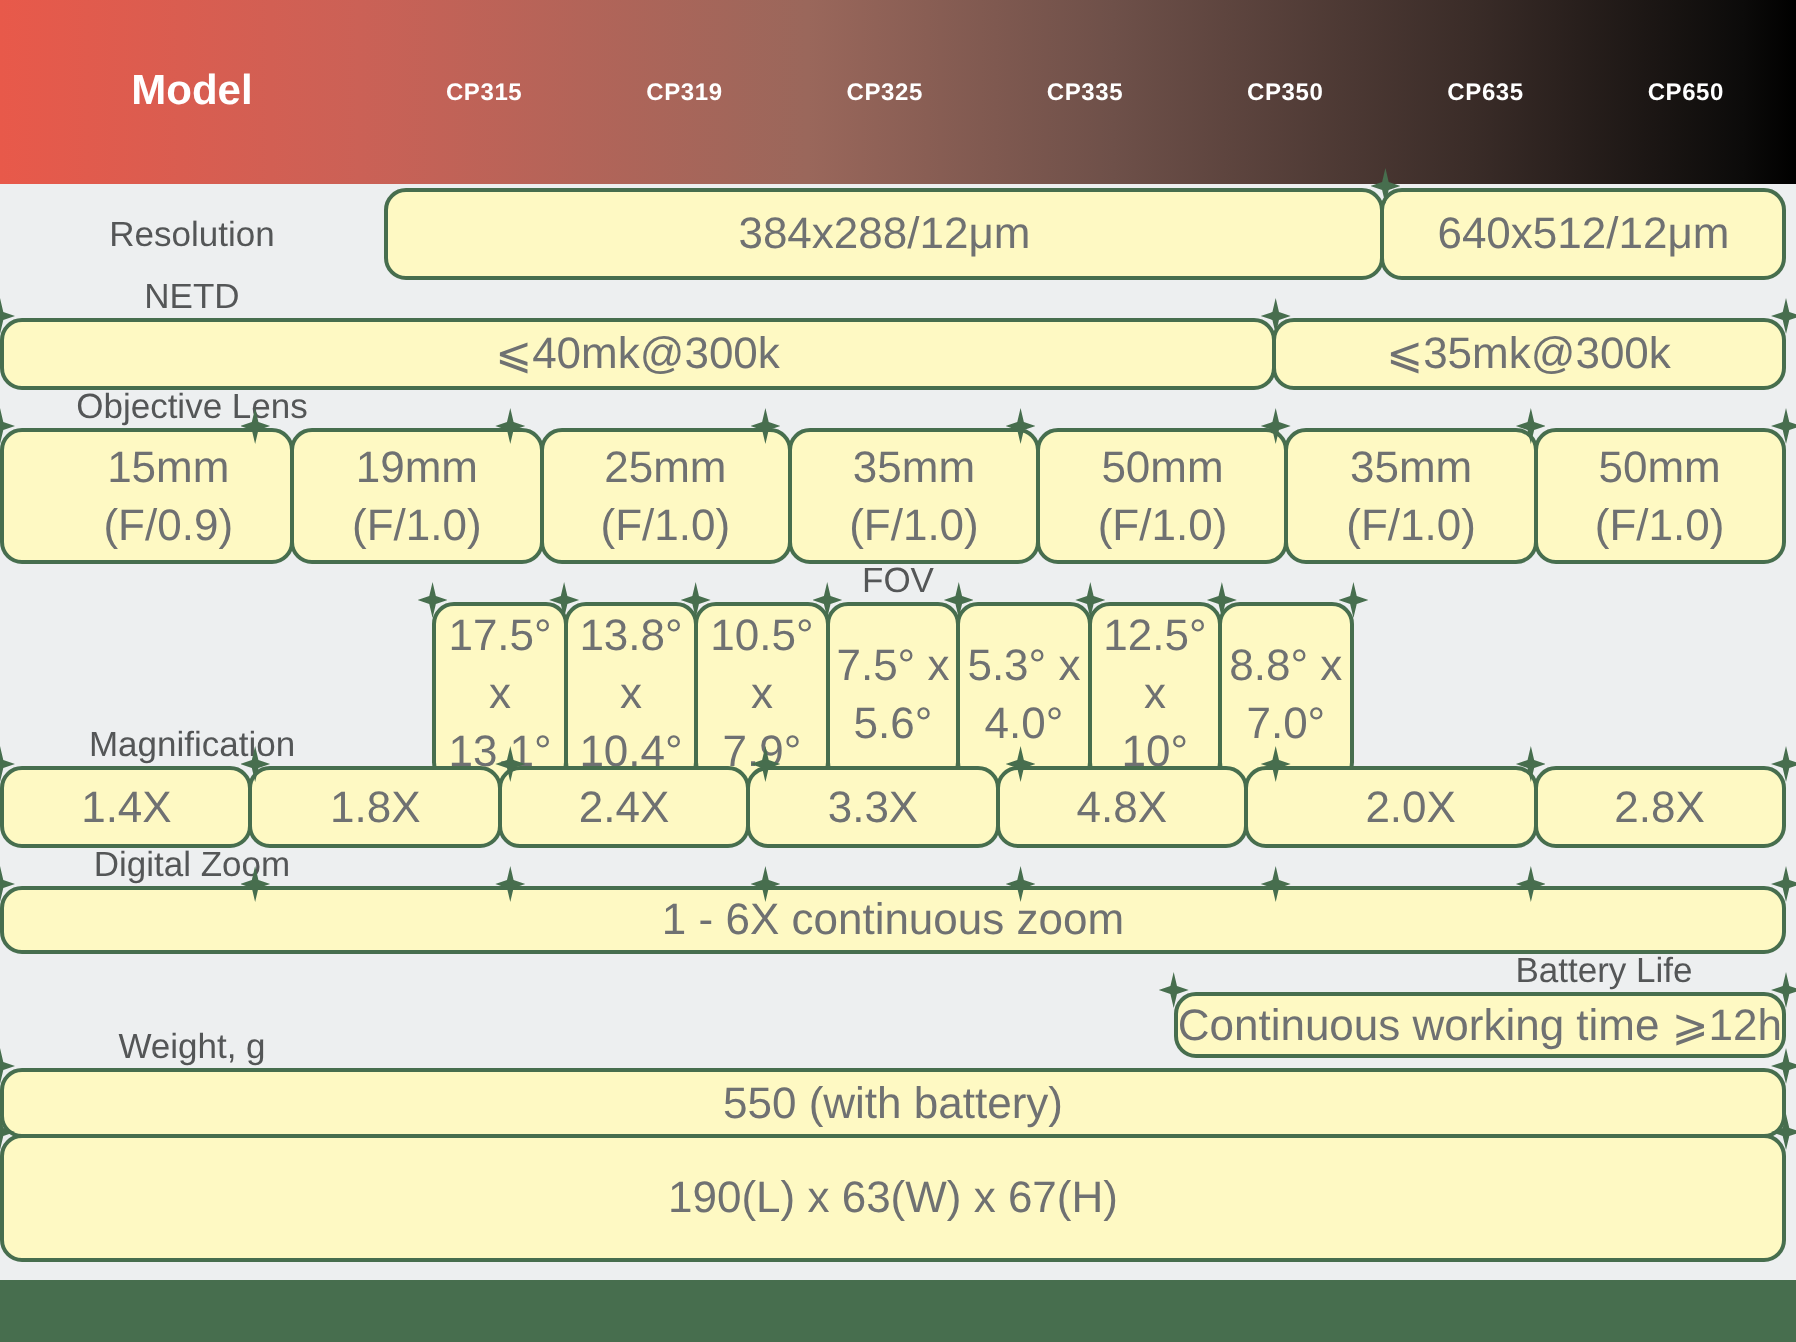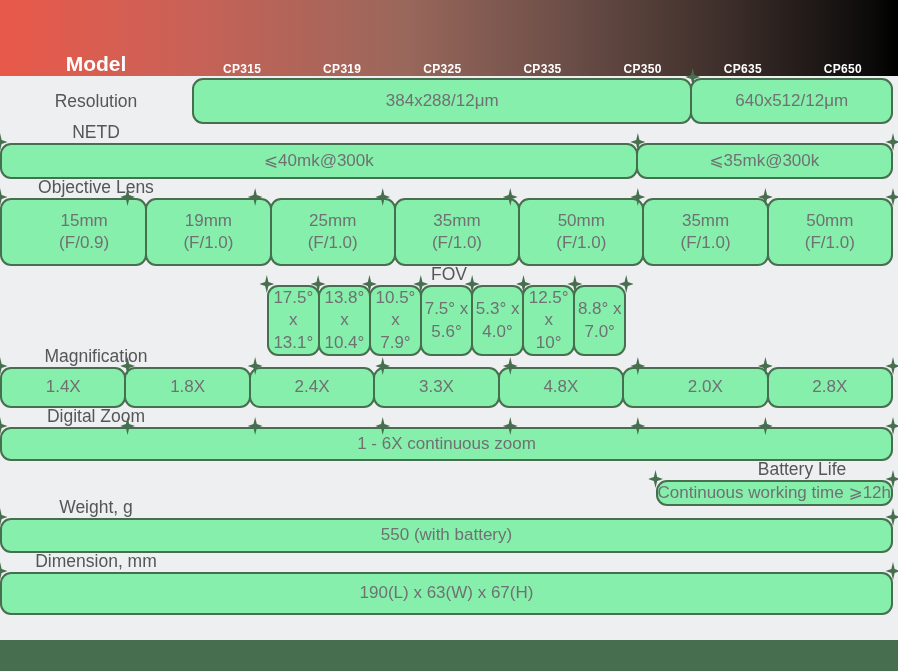--- a/index.html
+++ b/index.html
@@ -3,40 +3,40 @@
 <meta charset="utf-8">
 <style>
   html,body{margin:0;padding:0;background:#fff;}
   .page{
     width:898px;height:671px;position:relative;overflow:hidden;
     background:#edeff0;
     font-family:"Liberation Sans","DejaVu Sans",sans-serif;
   }
   
   .hdr{
-    height:76px;display:flex;align-items:flex-end;
+    height:92px;display:flex;align-items:center;
     background:linear-gradient(90deg,#e8594a 0%,#cb6156 20%,#9a675b 45%,#6e5049 62%,#3a2c28 82%,#0c0b0a 97%,#000 100%);
     color:#fff;font-weight:bold;
   }
   .hdr-label{width:192px;text-align:center;font-size:21px;}
   .hdr-models{flex:1;display:flex;padding-right:5px;}
   .hdr-models .model{flex:1;text-align:center;font-size:12px;letter-spacing:.3px;}
   
   .rows{margin-top:2px;position:relative;z-index:1;}
   .row{display:flex;}
   .row.rup{margin-top:-2px;flex-direction:column;}
   .row-label{
     width:192px;display:flex;align-items:center;justify-content:center;
     color:#545657;font-size:17.5px;text-align:center;
   }
   .cells{flex:1;display:flex;position:relative;margin-right:5px;}
   .cell{
-    background:#86efac;border:2px solid #476e4e;border-radius:11px;
+    background:#fef9c3;border:2px solid #476e4e;border-radius:11px;
     display:flex;align-items:center;justify-content:center;
-    text-align:center;color:#6f7172;font-size:17px;line-height:1.32;
+    text-align:center;color:#6f7172;font-size:22px;line-height:1.32;
     white-space:pre-line;box-sizing:border-box;
   }
   .cell + .cell{margin-left:-2px;}
   .diamond{
     position:absolute;top:-1px;width:15px;height:18px;background:#476e4e;z-index:3;
     clip-path:polygon(50% 0%,61% 39%,100% 50%,61% 61%,50% 100%,39% 61%,0% 50%,39% 39%);
     transform:translate(-50%,-50%);
     pointer-events:none;
   }
   
@@ -179,21 +179,20 @@
       </div>
       <div class="row rup" style="height: 56px;">
         <div class="row-label">Weight, g</div>
         <div class="cells">
           <div class="cell" style="flex: 7 1 0%;">550 (with battery)</div>
           <span class="diamond" style="left: 0%;"></span>
           <span class="diamond" style="left: 100%;"></span>
         </div>
       </div>
       <div class="row rup" style="height: 64px;">
-        <div class="row-label">Dimension, mm</div>
         <div class="cells">
           <div class="cell" style="flex: 7 1 0%;">190(L) x 63(W) x 67(H)</div>
           <span class="diamond" style="left: 0%;"></span>
           <span class="diamond" style="left: 100%;"></span>
         </div>
       </div>
     </div>
 
   <div class="footer-bar"></div>
 

